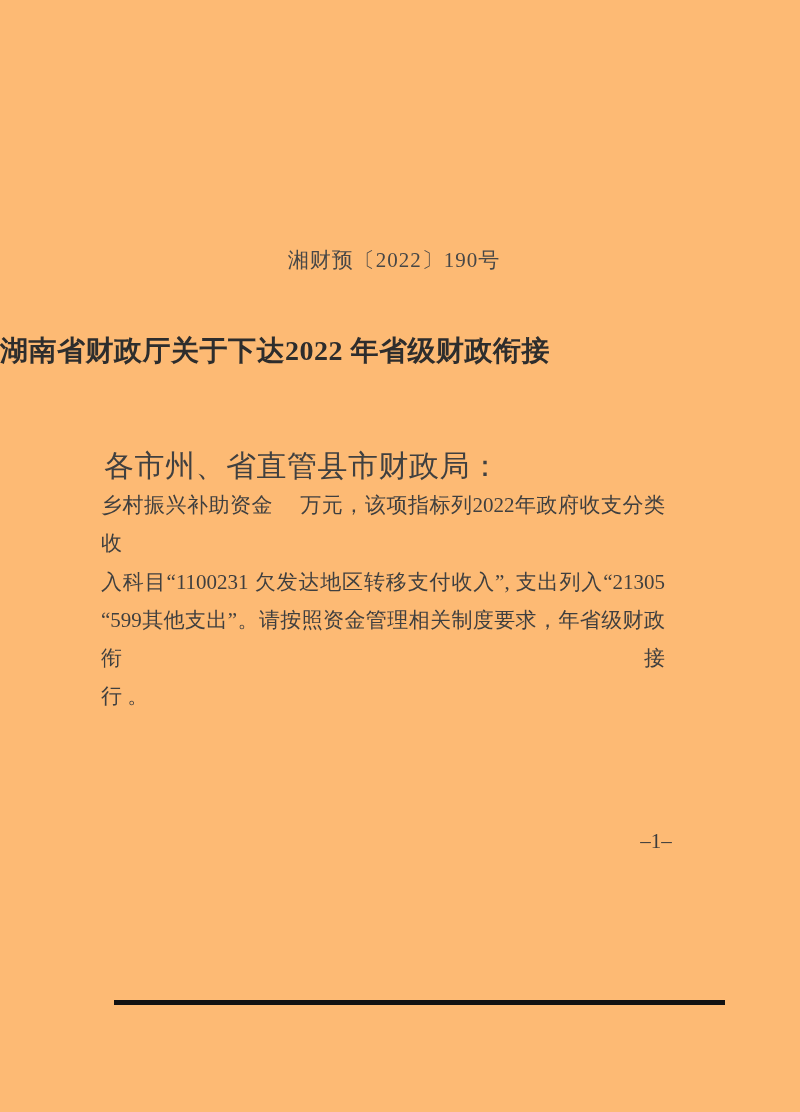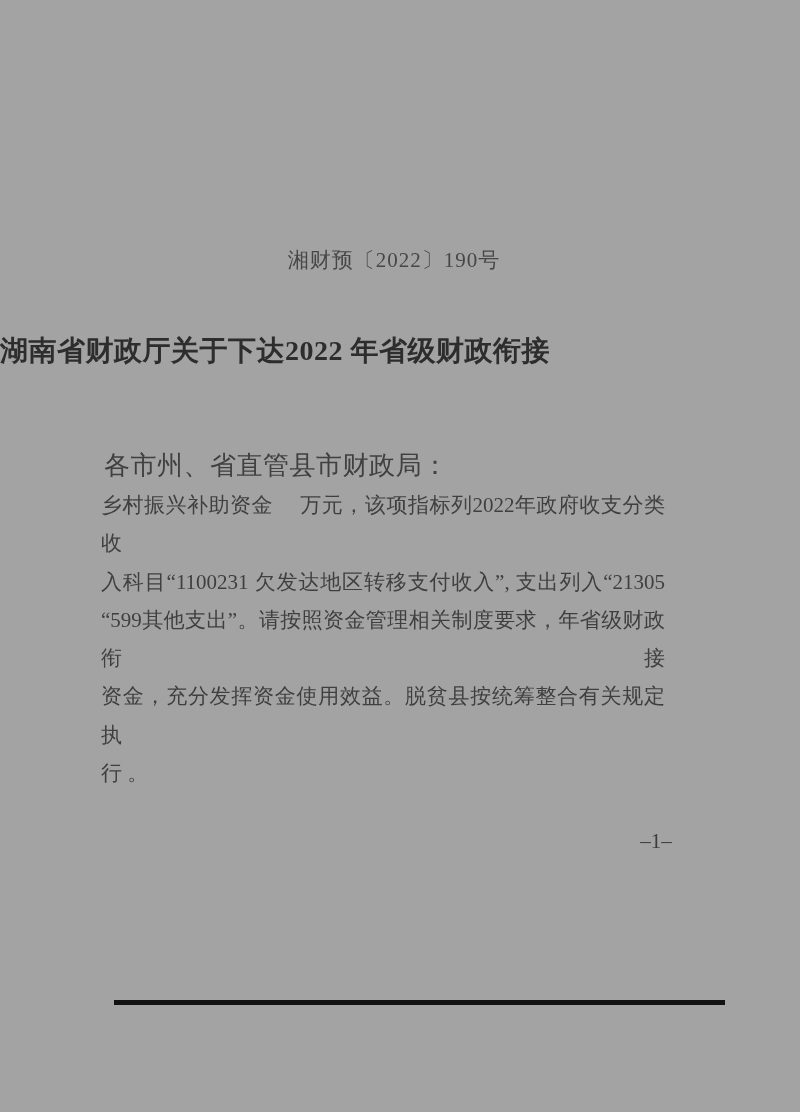--- a/index.html
+++ b/index.html
@@ -2,21 +2,21 @@
 <html><head>
 <meta charset="utf-8">
 <style>
   * { margin: 0; padding: 0; box-sizing: border-box; }
   html, body { background: #ffffff; }
   .page {
     position: relative;
     width: 800px;
     height: 1112px;
     margin: 0 auto;
-    background: #a3a3a3;
+    background: #fdba74;
     outline: 1px solid #ececec;
     overflow: hidden;
     font-family: "Liberation Serif", "DejaVu Serif", serif;
   }
   .doc-number {
     position: absolute;
     top: 246px;
     left: 0;
     width: 800px;
     padding-right: 12px;
@@ -38,21 +38,21 @@
   }
   .doc-title .title-line {
     font-size: 28px;
     line-height: 41px;
     letter-spacing: 0.5px;
   }
   .addressee {
     position: absolute;
     top: 448px;
     left: 104px;
-    font-size: 26px;
+    font-size: 30px;
     line-height: 36px;
     color: #404040;
     letter-spacing: 0.5px;
   }
   .body-text {
     position: absolute;
     top: 486px;
     left: 101px;
     width: 564px;
     font-size: 21px;
@@ -94,21 +94,20 @@
   <div class="doc-title">
     <div class="title-line">湖南省财政厅关于下达2022 年省级财政衔接</div>
   </div>
 
   <div class="addressee">各市州、省直管县市财政局：</div>
 
   <div class="body-text">
     <div class="body-line just">乡村振兴补助资金　 万元，该项指标列2022年政府收支分类收</div>
     <div class="body-line just">入科目“1100231 欠发达地区转移支付收入”, 支出列入“21305</div>
     <div class="body-line just">“599其他支出”。请按照资金管理相关制度要求，年省级财政衔接</div>
-    <div class="body-line just">资金，充分发挥资金使用效益。脱贫县按统筹整合有关规定执</div>
     <div class="body-line">行 。</div>
   </div>
 
   <div class="page-number">–1–</div>
 
   <div class="footer-rule"></div>
 
 </div>
 
 </body></html>

